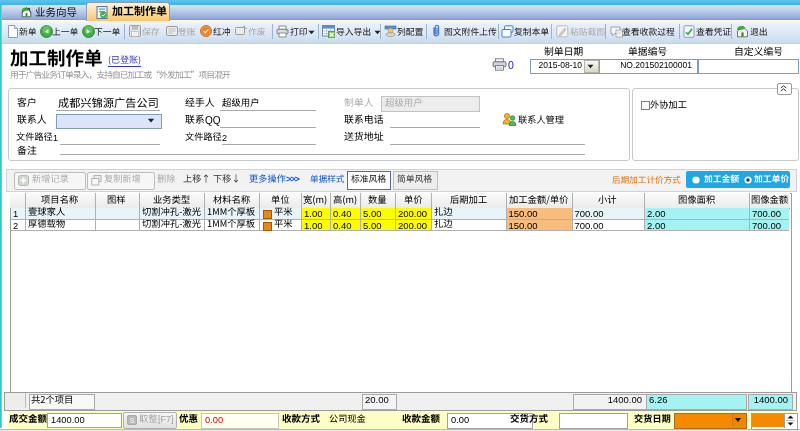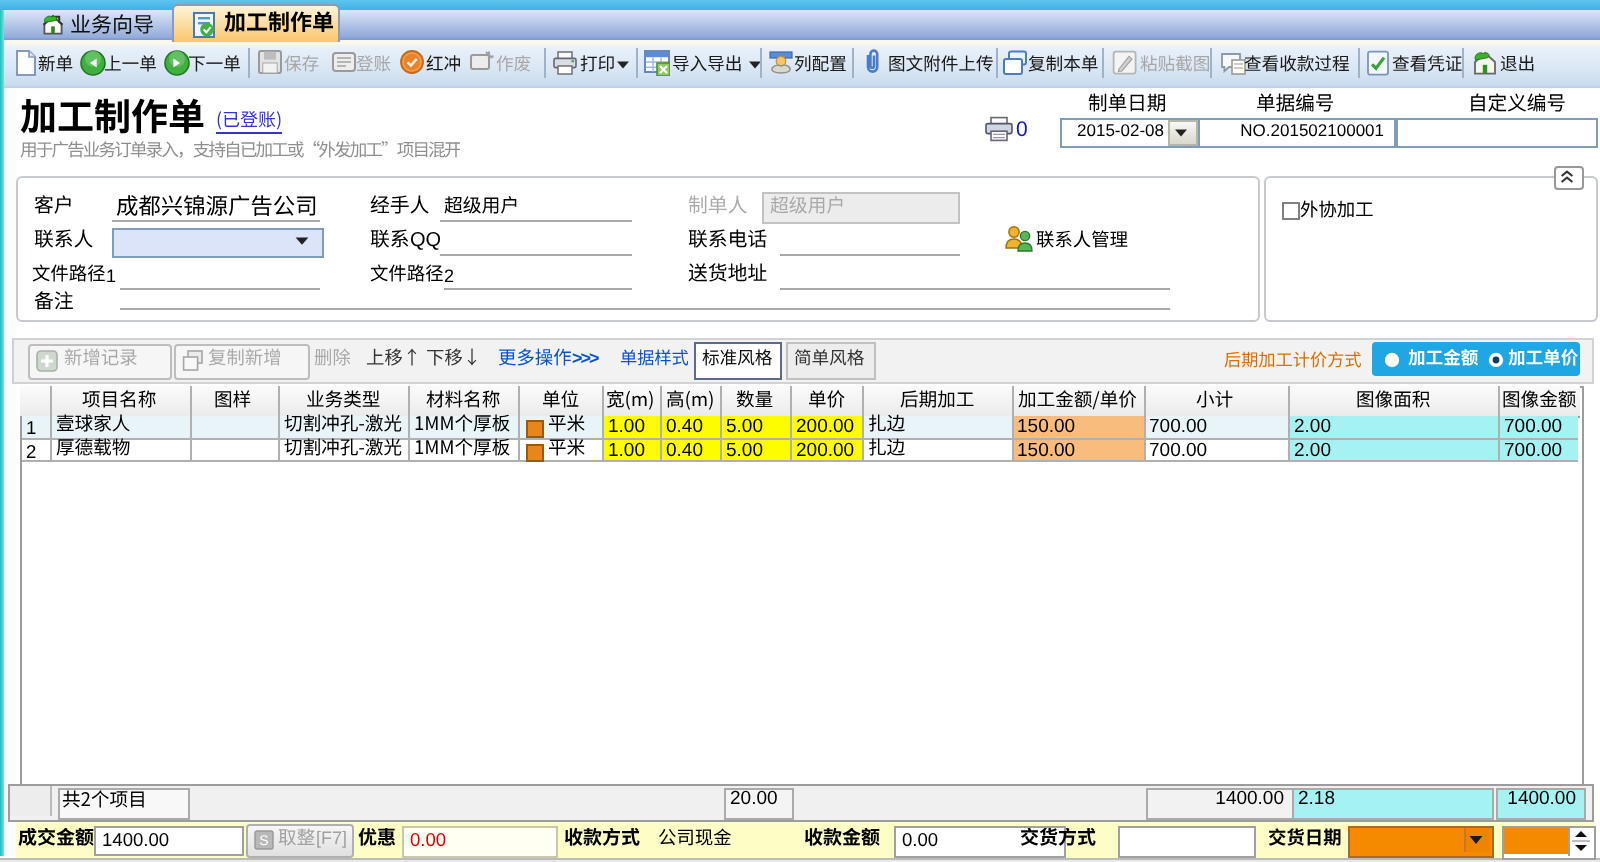--- a/index.html
+++ b/index.html
@@ -546,21 +546,21 @@
       <svg width="39" height="12" style="display:block">
         <g fill="#000" transform="translate(0,9) scale(0.0098,-0.0098)">
           <use href="#g35" x="0"></use>
           <use href="#g10" x="1000"></use>
           <use href="#g73" x="2000"></use>
           <use href="#g74" x="3000"></use>
         </g>
       </svg>
     </div>
 <div class="a" style="left:530px;top:58.5px;width:68px;height:13px;background:#fff;border:1px solid #7f9db9"></div>
-<div class="a t" style="left:530px;top:61px;font-size:8.5px;color:#000;font-weight:normal;width:52px;text-align:right">2015-02-08</div>
+<div class="a t" style="left:530px;top:61px;font-size:8.5px;color:#000;font-weight:normal;width:52px;text-align:right">2015-08-10</div>
 <div class="a" style="left:584px;top:59.5px;width:13px;height:11px;background:linear-gradient(#f8f8f5,#d8d8cc);border:1px solid #b5b5a8"></div>
 <svg class="a" style="left:587px;top:63.5px" width="7" height="5" viewBox="0 0 7 5">
       <path d="M0.5 0.8 L3.5 4.2 L6.5 0.8 Z" fill="#222"></path>
     </svg>
 <div class="a" style="left:628px;top:46px;">
       <svg width="39" height="12" style="display:block">
         <g fill="#000" transform="translate(0,9) scale(0.0098,-0.0098)">
           <use href="#g10" x="0"></use>
           <use href="#g75" x="1000"></use>
           <use href="#g76" x="2000"></use>
@@ -1237,21 +1237,21 @@
           <use href="#g69" x="2555"></use>
           <use href="#g70" x="3555"></use>
         </g>
       </svg>
     </div>
 <div class="a" style="left:362px;top:393.5px;width:32.5px;height:14px;background:#f4f4f4;border:1px solid #aaa"></div>
 <div class="a t" style="left:365px;top:395px;font-size:9.5px;color:#000;font-weight:normal;">20.00</div>
 <div class="a" style="left:573px;top:393.5px;width:72px;height:14px;background:#f2f2f2;border:1px solid #aaa"></div>
 <div class="a t" style="left:573px;top:395px;font-size:9.5px;color:#000;font-weight:normal;width:69px;text-align:right;padding-right:3px">1400.00</div>
 <div class="a" style="left:646px;top:393.5px;width:98.5px;height:14px;background:#a5f2f2;border:1px solid #aaa"></div>
-<div class="a t" style="left:649px;top:395px;font-size:9.5px;color:#000;font-weight:normal;">2.18</div>
+<div class="a t" style="left:649px;top:395px;font-size:9.5px;color:#000;font-weight:normal;">6.26</div>
 <div class="a" style="left:747.5px;top:393.5px;width:43.5px;height:14px;background:#a5f2f2;border:1px solid #aaa"></div>
 <div class="a t" style="left:747.5px;top:395px;font-size:9.5px;color:#000;font-weight:normal;width:40.5px;text-align:right;padding-right:3px">1400.00</div>
 <div class="a" style="left:7.5px;top:411px;width:789px;height:17.5px;background:#fdfdc6"></div>
 <div class="a" style="left:9px;top:414px;">
       <svg width="38" height="12" style="display:block">
         <g fill="#000" transform="translate(0,8) scale(0.0095,-0.0095)">
           <use href="#g175" x="0"></use>
           <use href="#g176" x="1000"></use>
           <use href="#g130" x="2000"></use>
           <use href="#g131" x="3000"></use>

